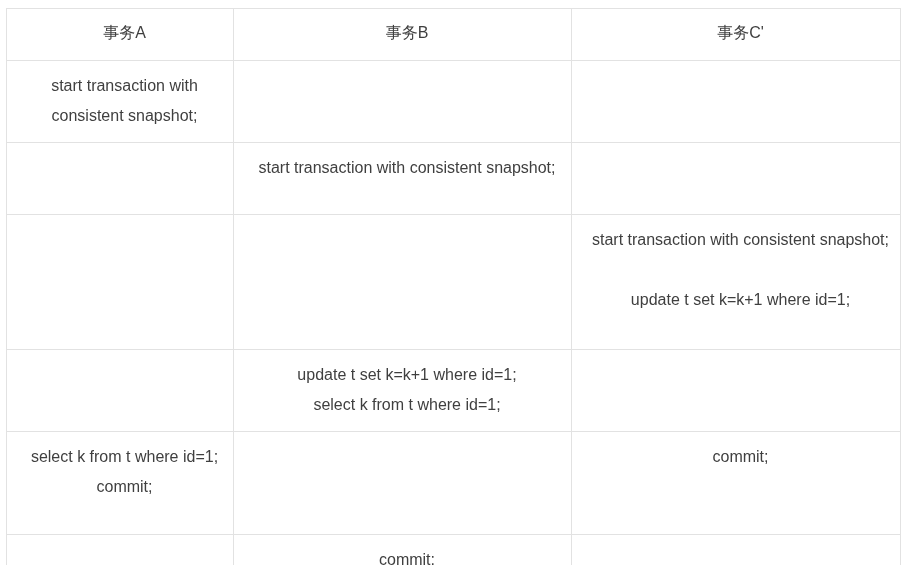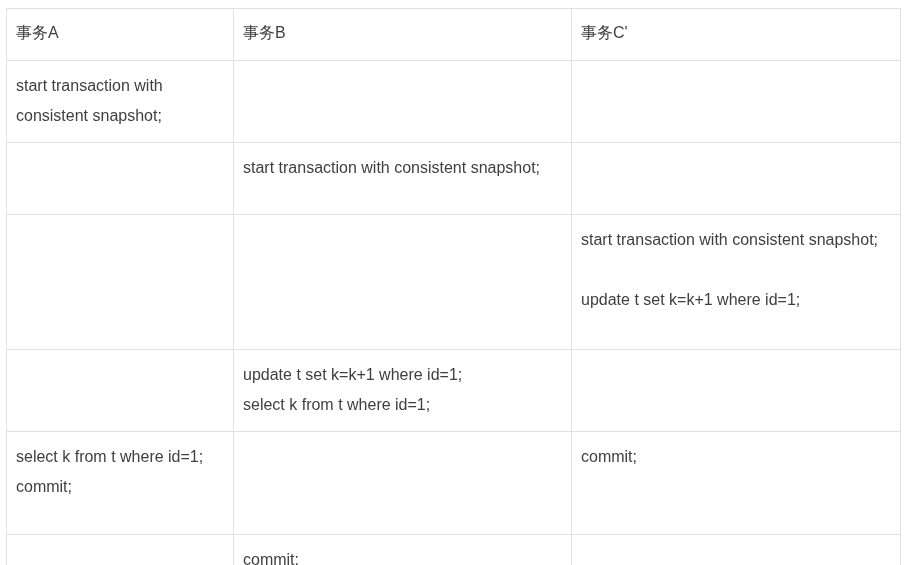--- a/index.html
+++ b/index.html
@@ -26,22 +26,22 @@
     background: #ffffff;
   }
   table.txn-table col.col-a { width: 227px; }
   table.txn-table col.col-b { width: 338px; }
   table.txn-table col.col-c { width: 329px; }
 
   table.txn-table th,
   table.txn-table td {
     border: 1px solid #e2e2e2;
     vertical-align: top;
-    text-align: left;
-    padding: 10px 9px 11px 9px;
+    text-align: center;
+    padding: 10px 9px 11px 18px;
     font-weight: normal;
     color: #3f3f3f;
     font-size: 16px;
     line-height: 30px;
     white-space: pre-line;
     word-break: normal;
     overflow-wrap: break-word;
   }
   table.txn-table thead th {
     height: 24px;

